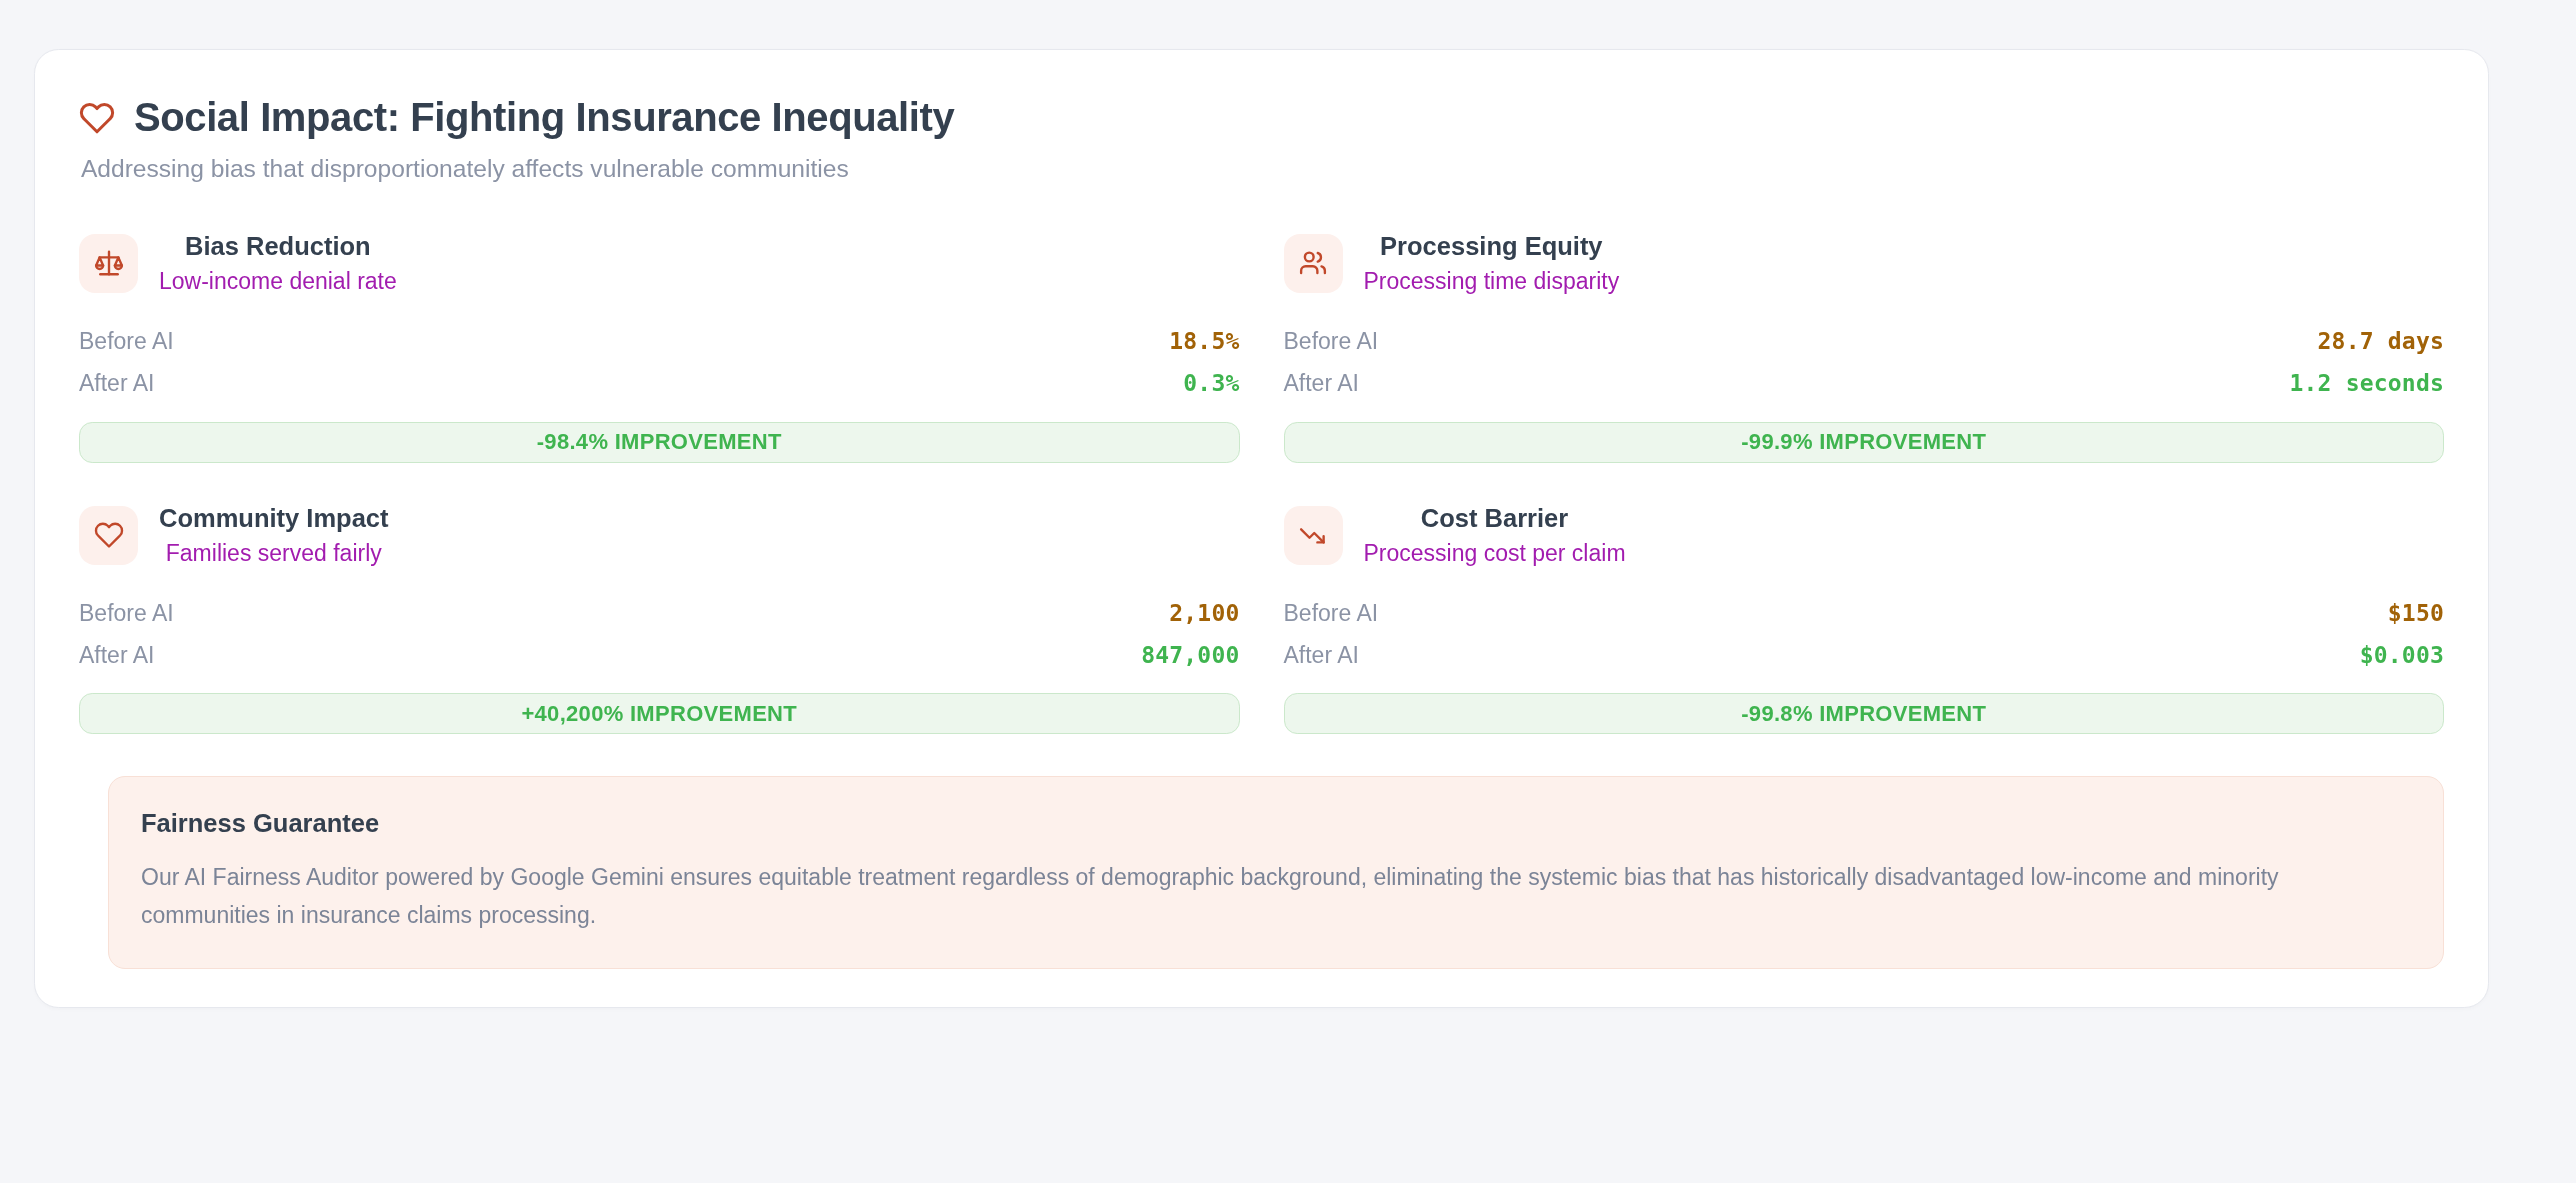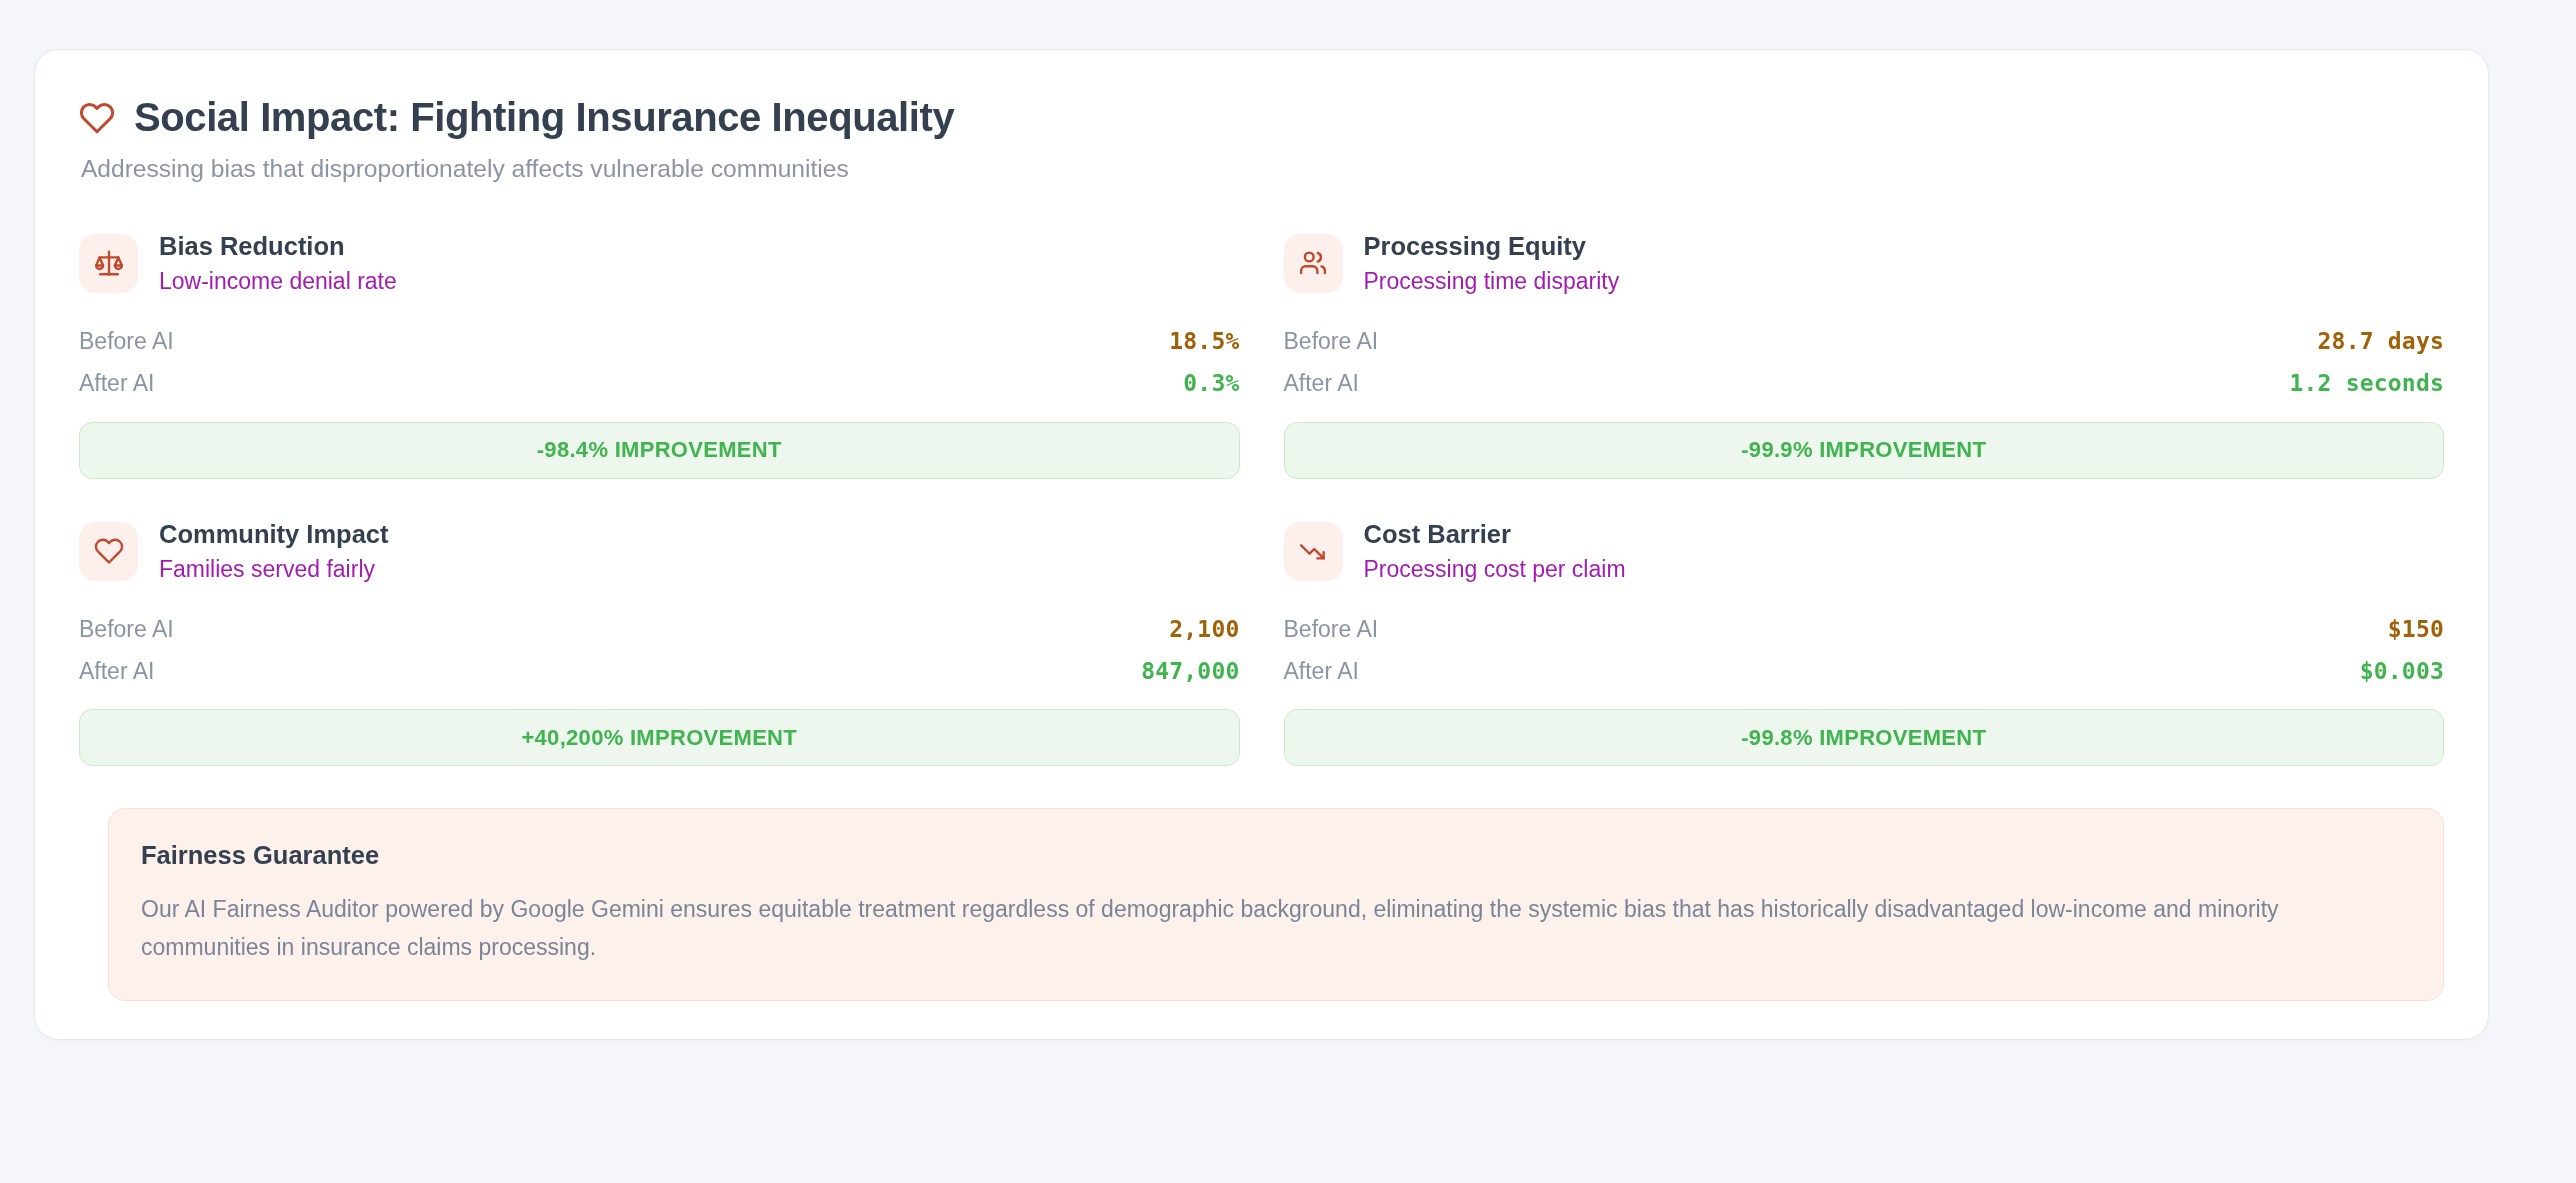--- a/index.html
+++ b/index.html
@@ -64,20 +64,21 @@
     row-gap: 38px;
   }
 
   .metric-card { padding-top: 1.9px; }
 
   .metric-head {
     display: flex;
     align-items: center;
     gap: 21px;
     margin-bottom: 24.6px;
+    text-align: center;
   }
 
   .metric-icon-tile {
     width: 59px;
     height: 59px;
     flex: none;
     border-radius: 16px;
     background: #fdf0ec;
     display: flex;
     align-items: center;
@@ -117,21 +118,21 @@
     font-size: 23px;
     font-weight: 700;
     letter-spacing: 0.2px;
   }
 
   .value-before { color: #a16207; }
   .value-after  { color: #3fb44f; }
 
   .improvement-pill {
     margin-top: 17px;
-    height: 57px;
+    height: 41px;
     border-radius: 13.2px;
     background: #edf7ed;
     border: 1.9px solid #cbe8cb;
     display: flex;
     align-items: center;
     justify-content: center;
   }
 
   .improvement-text {
     font-size: 22px;

